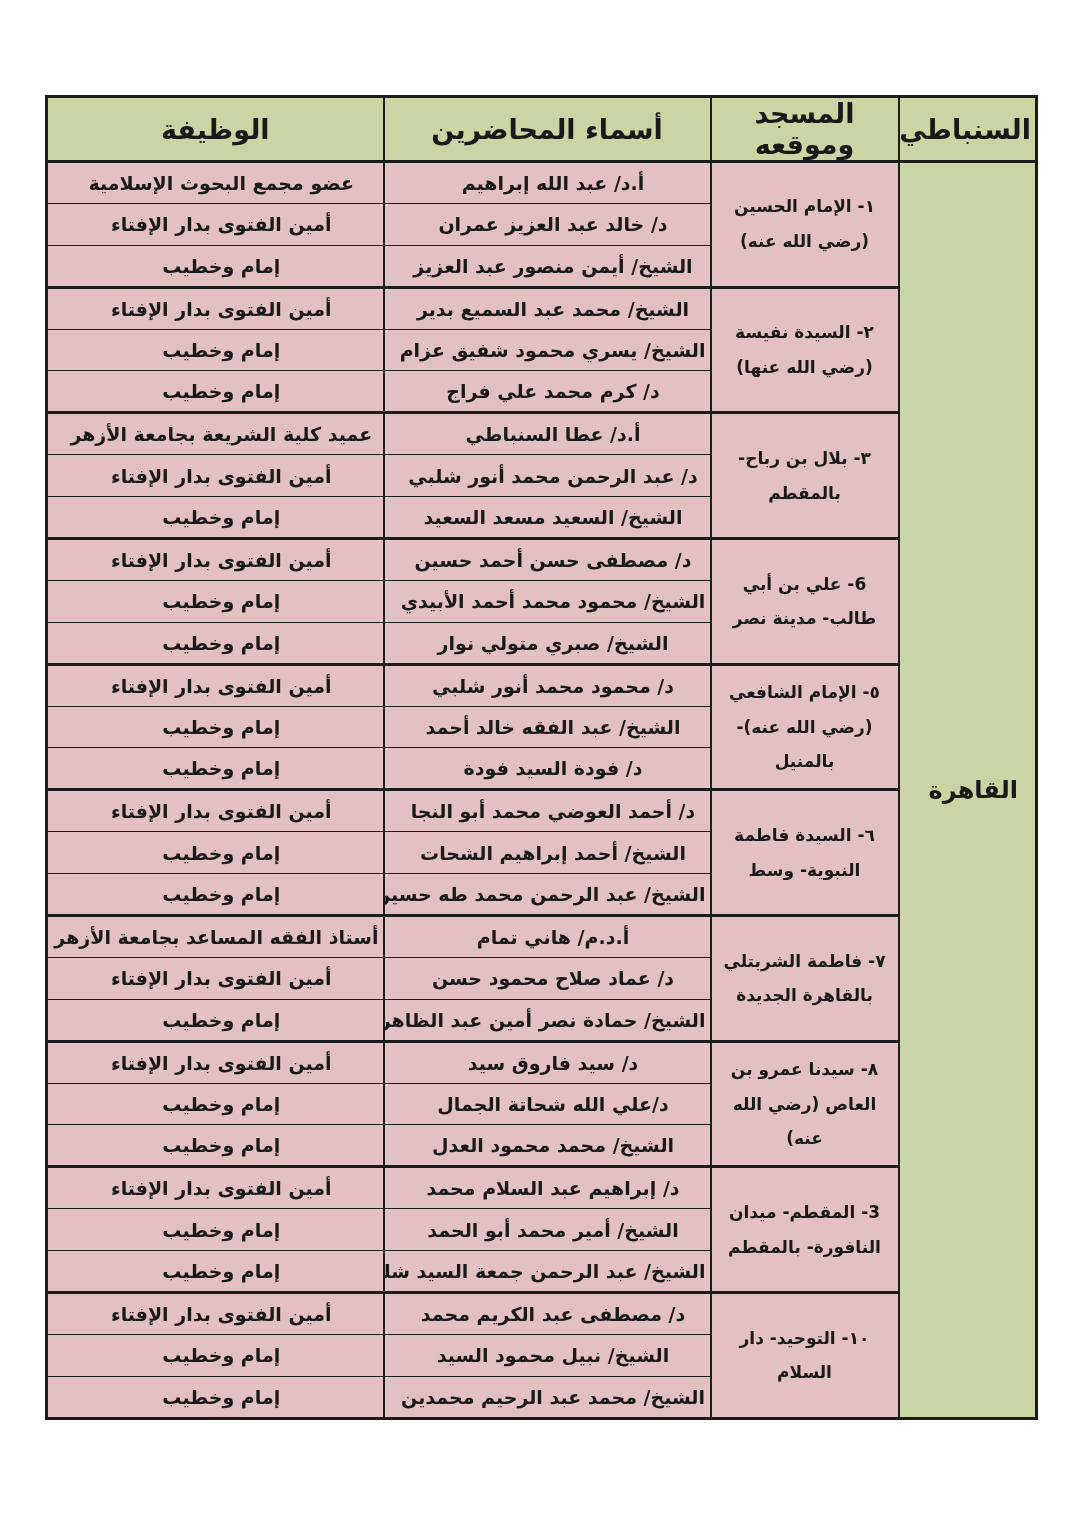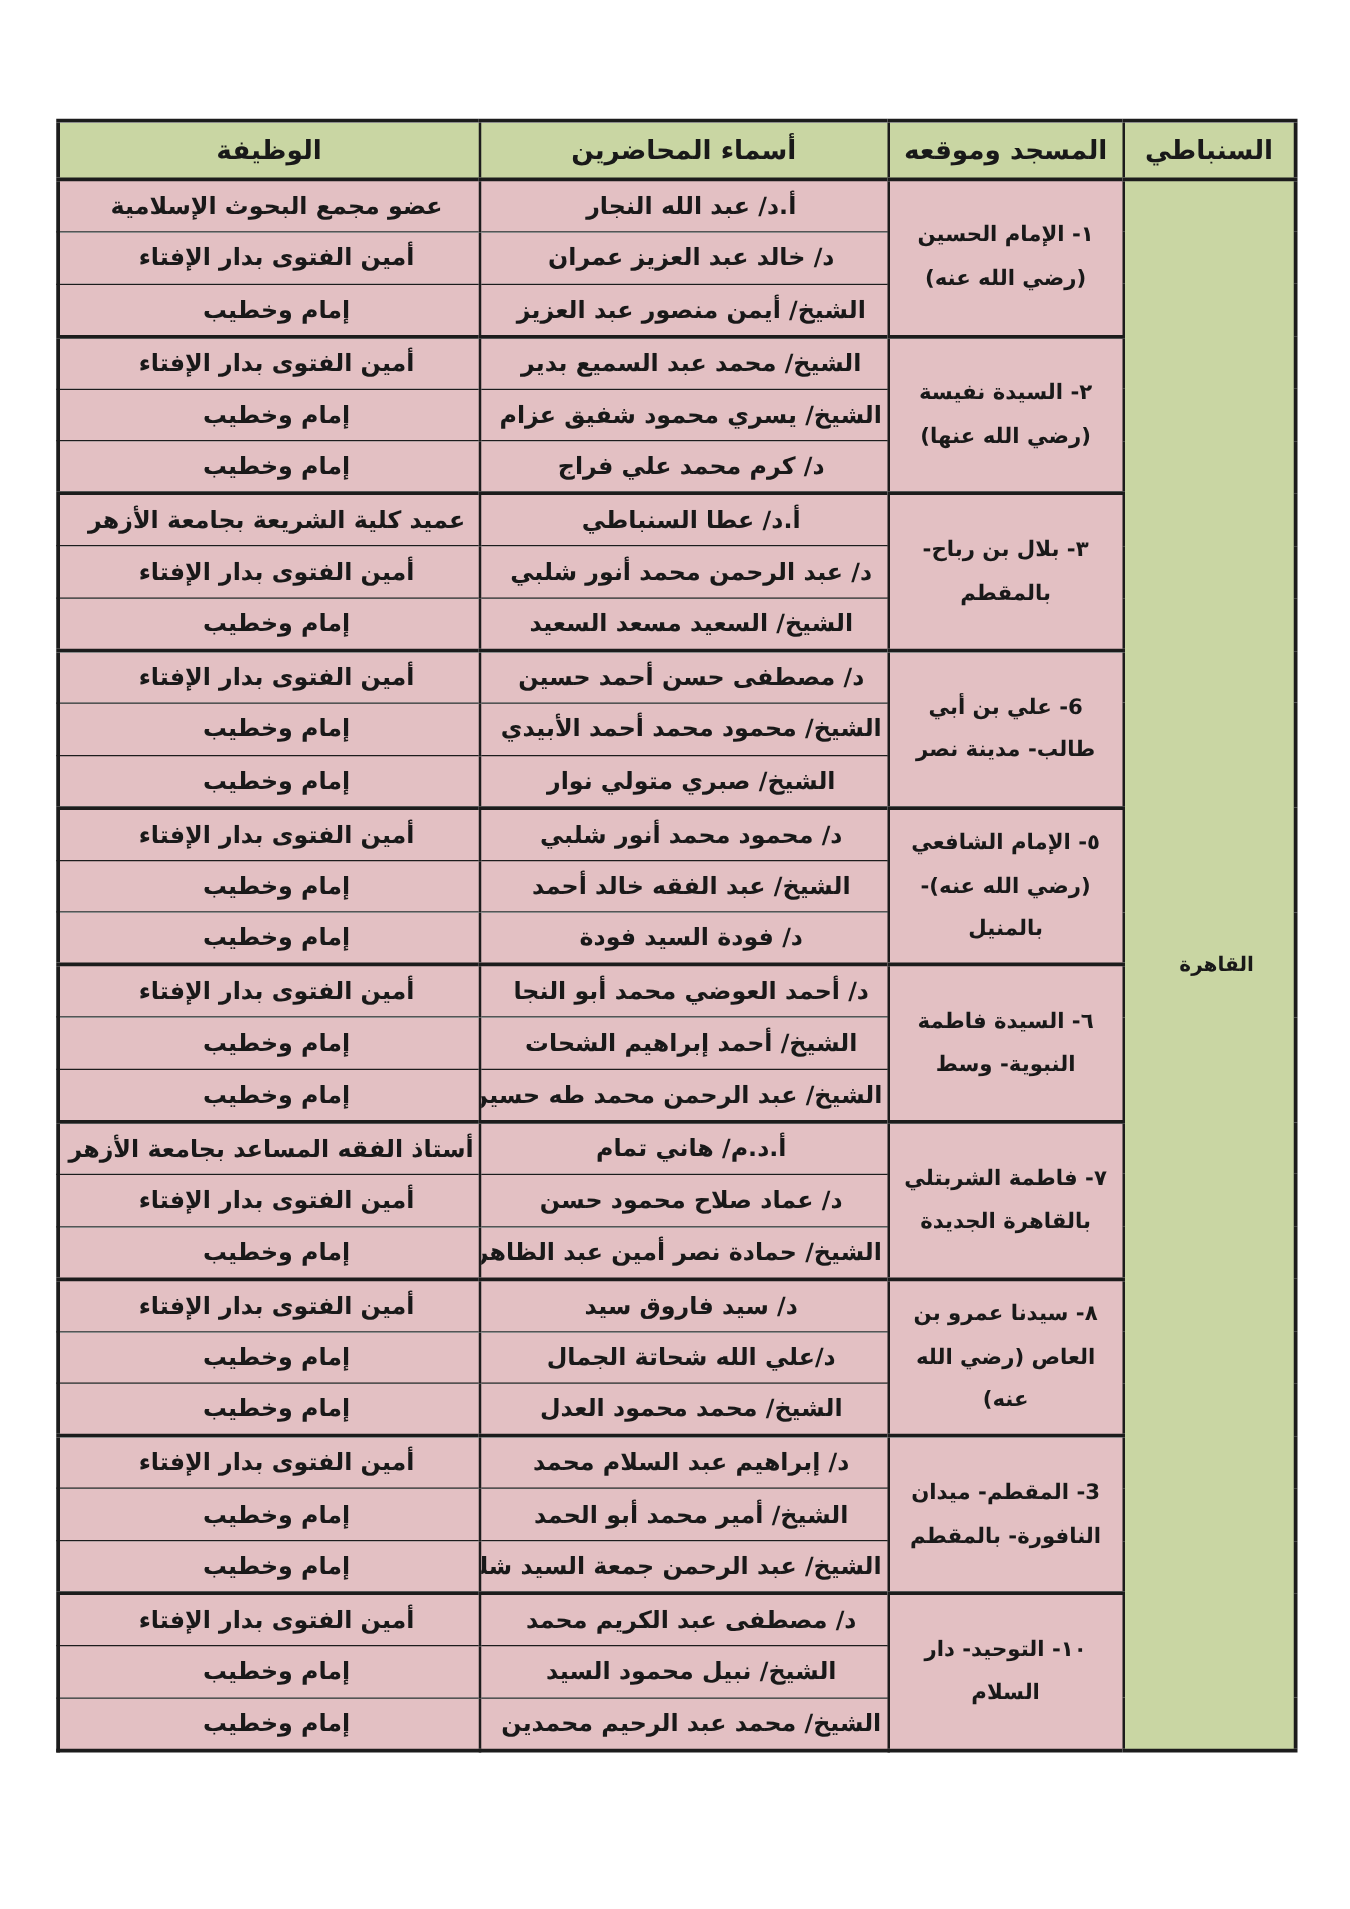--- a/index.html
+++ b/index.html
@@ -27,30 +27,30 @@
   }
   th,td{
     border:1px solid var(--border);
     border-left-width:2px;border-right-width:2px;
     text-align:center;vertical-align:middle;
     padding:0 4px;
     overflow:hidden;
   }
   thead th{
     background:var(--green);
-    font-size:21px;
+    font-size:27px;
     border-top-width:3px;border-bottom-width:3px;
     height:44px;
   }
   tbody tr{height:41.9px;}
   tbody td{background:var(--pink);font-size:19px;}
   tbody tr.group-start > td{border-top-width:3px;}
   td.dir-cell{
     background:var(--green);
-    font-size:16px;
+    font-size:24px;
     border-bottom-width:3px;
     padding-left:16px;
   }
   td.mosque-cell{
     font-size:17px;
     line-height:2.05;
     padding:0 8px;
   }
   td.lect-cell,td.job-cell{white-space:nowrap;padding-left:16px;}
 </style>
@@ -70,21 +70,21 @@
         <th>السنباطي</th>
         <th>المسجد وموقعه</th>
         <th>أسماء المحاضرين</th>
         <th>الوظيفة</th>
       </tr>
     </thead>
     <tbody id="roster-body">
         <tr>
           <td class="dir-cell" rowspan="30">القاهرة</td>
           <td class="mosque-cell" rowspan="3">١- الإمام الحسين (رضي الله عنه)</td>
-          <td class="lect-cell">أ.د/ عبد الله النجار</td>
+          <td class="lect-cell">أ.د/ عبد الله إبراهيم</td>
           <td class="job-cell">عضو مجمع البحوث الإسلامية</td>
         </tr>
         <tr>
           <td class="lect-cell">د/ خالد عبد العزيز عمران</td>
           <td class="job-cell">أمين الفتوى بدار الإفتاء</td>
         </tr>
         <tr>
           <td class="lect-cell">الشيخ/ أيمن منصور عبد العزيز</td>
           <td class="job-cell">إمام وخطيب</td>
         </tr>

